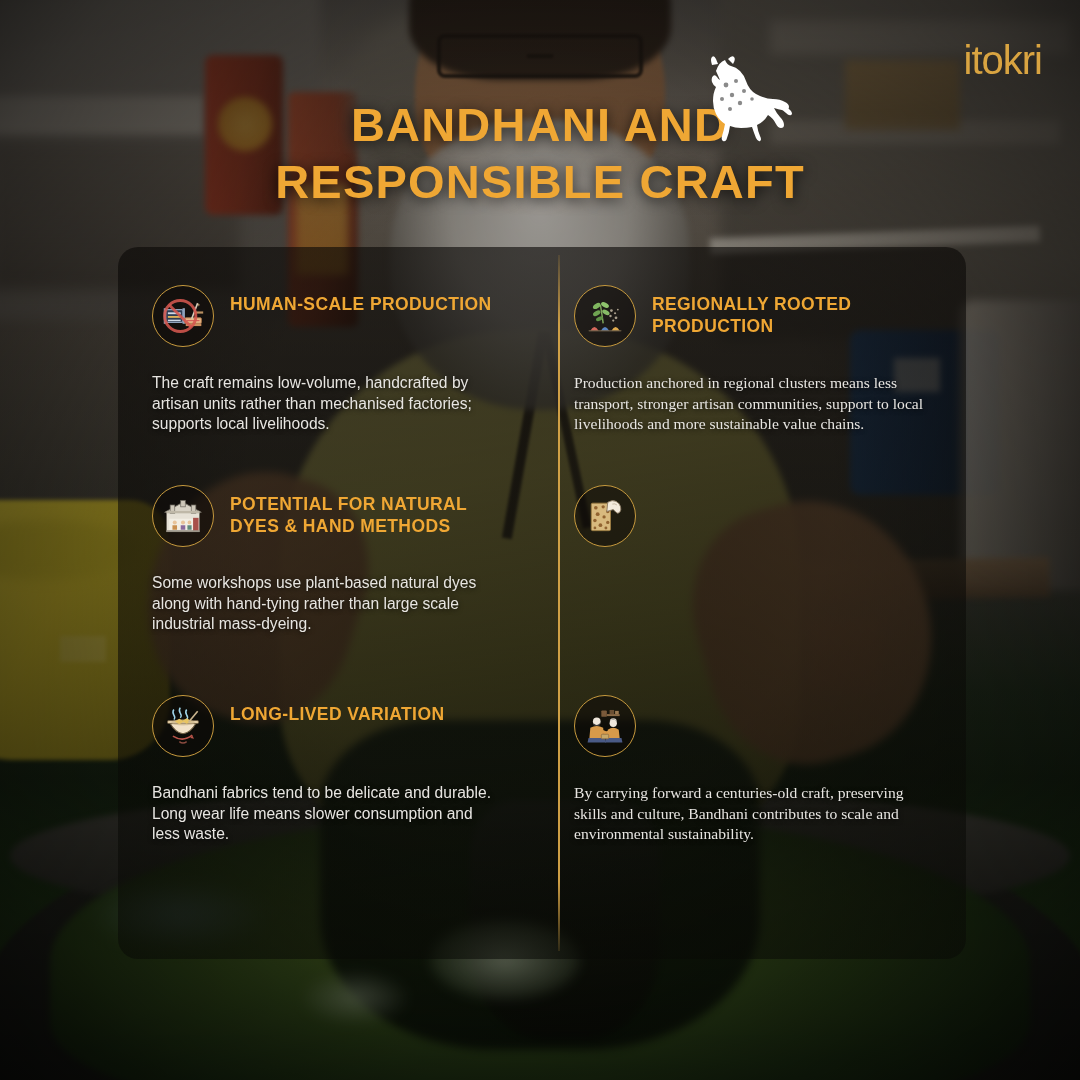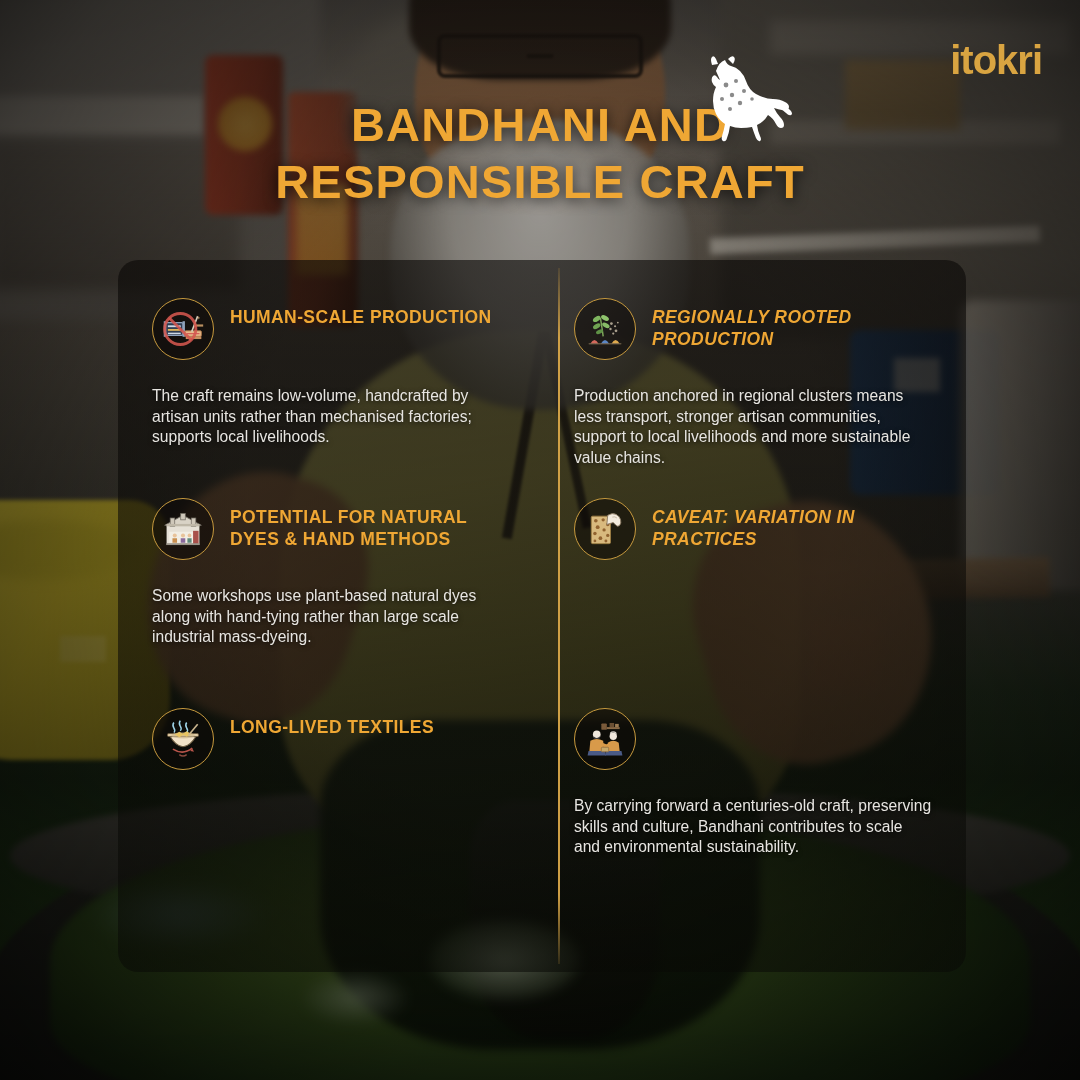--- a/index.html
+++ b/index.html
@@ -265,21 +265,21 @@
       linear-gradient(180deg, rgba(8,6,4,.42) 0%, rgba(8,6,4,.30) 24%, rgba(6,8,4,.36) 56%, rgba(4,6,3,.50) 100%);
   }
   .bg-vignette {
     position:absolute; inset:0;
     background:radial-gradient(ellipse at 50% 46%, rgba(0,0,0,0) 38%, rgba(0,0,0,.45) 82%, rgba(0,0,0,.72) 100%);
   }
 
   
   .logo {
     position:absolute; right:38px; top:40px;
-    font-size:40px; font-weight:700; letter-spacing:-1px;
+    font-size:40px; font-weight:400; letter-spacing:-1px;
     color:#d9a441;
     line-height:1;
     z-index:8;
   }
 
   
   .title-wrap {
     position:absolute; left:0; right:0; top:96px;
     text-align:center; z-index:7;
   }
@@ -290,21 +290,21 @@
     text-shadow:0 2px 14px rgba(0,0,0,.75);
     max-width:640px;
   }
   
   .cheetah {
     position:absolute; left:686px; top:55px; width:108px; height:92px; z-index:9;
   }
 
   
   .panel {
-    position:absolute; left:118px; top:260px; width:848px; height:712px;
+    position:absolute; left:118px; top:247px; width:848px; height:712px;
     border-radius:20px;
     background:linear-gradient(180deg, rgba(10,8,6,.62) 0%, rgba(10,9,6,.58) 45%, rgba(8,9,5,.55) 100%);
     z-index:5;
   }
   .panel-divider {
     position:absolute; left:440px; top:8px; width:1.6px; height:696px;
     background:linear-gradient(180deg, rgba(201,150,58,.15) 0%, rgba(216,166,72,.95) 10%, rgba(216,166,72,.95) 90%, rgba(201,150,58,.15) 100%);
   }
 
   .grid {
@@ -329,29 +329,29 @@
     margin-top:2px;
   }
   .icon-circle svg { width:44px; height:44px; display:block; }
 
   .card-title {
     font-size:17.5px; font-weight:700; letter-spacing:.4px;
     line-height:1.28; color:#efa734;
     padding-top:10px;
     max-width:270px;
   }
-  .card.col-r .card-title { max-width:262px;font-style:italic; }
+  .card.col-r .card-title { max-width:262px; }
 
   .card-body {
     margin-top:26px;
     font-size:15.6px; line-height:1.32; color:#e7e5e1;
     max-width:390px;
     text-shadow:0 1px 5px rgba(0,0,0,.7);
   }
-  .card.col-r .card-body { max-width:400px; }
+  .card.col-r .card-body { max-width:400px;font-family:Liberation Serif, serif; }
 </style>
 </head>
 <body>
 
 <div id="poster">
 
   <div class="bg-photo">
     <div class="bg-base"></div>
     <div class="bg-shelf-l"></div>
     <div class="bg-shelf-l2"></div>
@@ -525,21 +525,20 @@
                   <circle cx="13" cy="29" r="1.9"></circle>
                 <circle cx="27" cy="31" r="1.8"></circle>
                   <circle cx="19" cy="34" r="2"></circle>
                 <circle cx="25" cy="37" r="1.6"></circle>
                   <circle cx="13" cy="37" r="1.5"></circle>
               </g>
               <path d="M27 9 q5-3 9-1 q4 2 5 6 q1 4-1 6 q-2 2-4 0 l-3-3 l-7 2 z" fill="#f3ebde" stroke="#8a7a63" stroke-width="1"></path>
               <path d="M32 11 q3-1 5 1" stroke="#bfb09a" stroke-width=".9" fill="none"></path>
             </svg>
           </div>
-          <div class="card-title">CAVEAT: VARIATION IN PRACTICES</div>
         </div>
       </div>
 
       <div class="card col-l">
         <div class="card-head">
           <div class="icon-circle">
             <svg viewBox="0 0 48 48">
               <path d="M14 6 q-2 3 0 6 q2 3 0 5" stroke="#9fd4e8" stroke-width="1.6" fill="none"></path>
               <path d="M21 4 q-2 3 0 6 q2 3 0 5" stroke="#9fd4e8" stroke-width="1.6" fill="none"></path>
               <path d="M28 6 q-2 3 0 6 q2 3 0 5" stroke="#9fd4e8" stroke-width="1.6" fill="none"></path>
@@ -547,22 +546,23 @@
               <rect x="7" y="18" width="34" height="3.4" rx="1.6" fill="#e2cda6" stroke="#6a5a3f" stroke-width="1"></rect>
               <ellipse cx="24" cy="20" rx="13" ry="3.4" fill="#cbb488" opacity=".6"></ellipse>
               <path d="M15 19 l5-3 l5 3 l-5 3 z" fill="#e8c462"></path>
               <path d="M23 18.5 l5-3 l5 3 l-5 3 z" fill="#e8c462"></path>
               <path d="M40 8 L30 20" stroke="#c9b48e" stroke-width="1.8"></path>
               <path d="M13 35 q11 7 21 -1" stroke="#b8544a" stroke-width="1.8" fill="none"></path>
               <path d="M34 34 l2 4 l-4 -1 z" fill="#b8544a"></path>
               <path d="M20 41 q4 3 8 0" stroke="#8a4a3f" stroke-width="1.6" fill="none"></path>
             </svg>
           </div>
-          <div class="card-title">LONG-LIVED TEXTILES</div>
+          <div class="card-title">LONG-LIVED VARIATION</div>
         </div>
+        <p class="card-body">Bandhani fabrics tend to be delicate and durable. Long wear life means slower consumption and less waste.</p>
       </div>
 
       <div class="card col-r">
         <div class="card-head">
           <div class="icon-circle">
             <svg viewBox="0 0 48 48">
               <rect x="20" y="7" width="6" height="7" rx="1" fill="#7a5a3a"></rect>
               <rect x="26" y="11" width="14" height="2.2" fill="#8a6a46"></rect>
               <rect x="29" y="6.5" width="5" height="4.5" fill="#6a4f33"></rect>
               <rect x="35" y="7.5" width="4" height="3.5" fill="#9a7a52"></rect>

